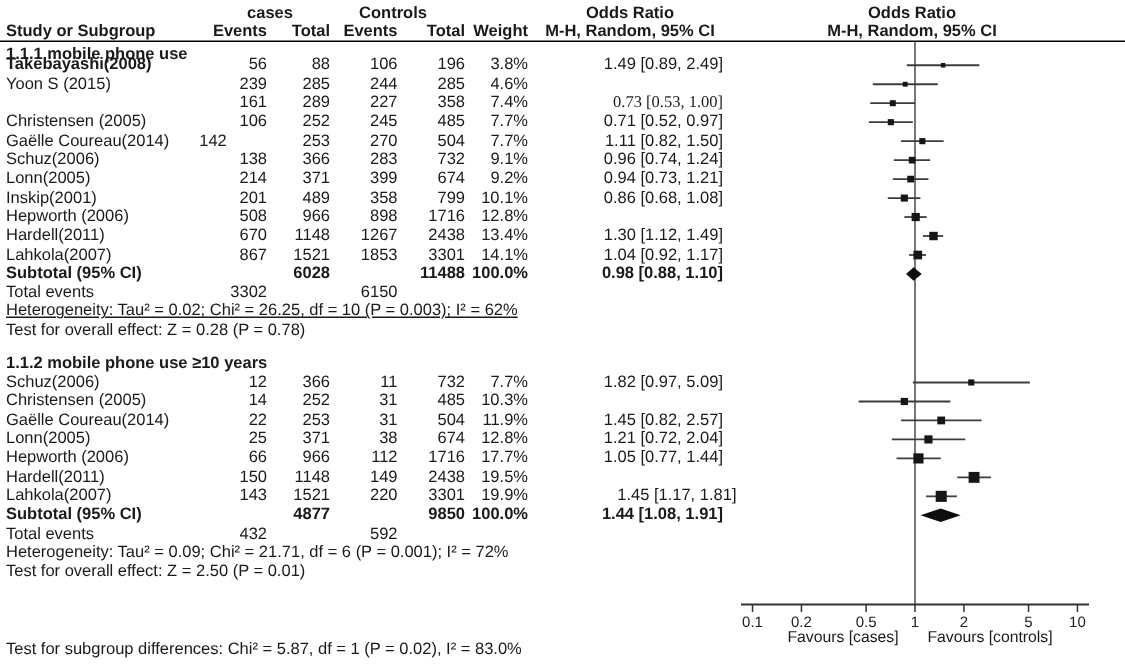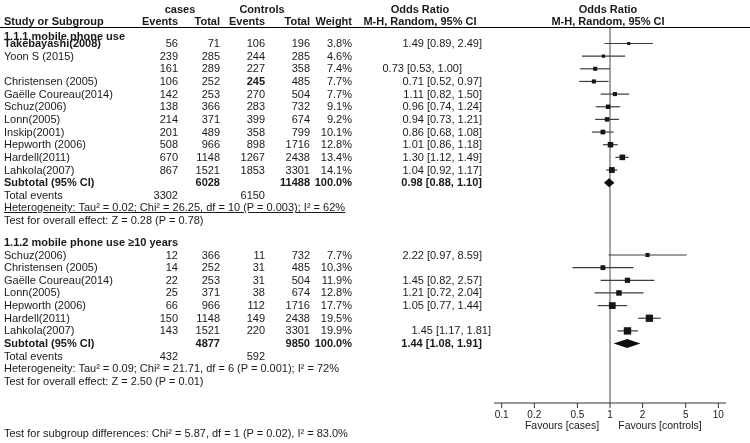--- a/index.html
+++ b/index.html
@@ -94,54 +94,54 @@
 
   <div id="header-underline"></div>
 
   <div id="table-layer">
       <div class="abs" style="left: 0px; top: 29.5px; width: 750px; height: 13px;">
         <div class="abs b" style="left: 4px; top: 0px;">1.1.1 mobile phone use</div>
       </div>
       <div class="abs" style="left: 0px; top: 37px; width: 750px; height: 13px;">
         <div class="abs" style="left: 4px; top: 0px; width: 140px; font-weight: bold;">Takebayashi(2008)</div>
         <div class="abs rt" style="left: 106px; top: 0px; width: 72px;">56</div>
-        <div class="abs rt" style="left: 148px; top: 0px; width: 72px;">71</div>
+        <div class="abs rt" style="left: 148px; top: 0px; width: 72px;">88</div>
         <div class="abs rt" style="left: 193px; top: 0px; width: 72px;">106</div>
         <div class="abs rt" style="left: 238px; top: 0px; width: 72px;">196</div>
         <div class="abs rt" style="left: 280px; top: 0px; width: 72px;">3.8%</div>
         <div class="abs rt" style="left: 352px; top: 0px; width: 130px;">1.49 [0.89, 2.49]</div>
       </div>
       <div class="abs" style="left: 0px; top: 49.65px; width: 750px; height: 13px;">
         <div class="abs" style="left: 4px; top: 0px; width: 140px;">Yoon S (2015)</div>
         <div class="abs rt" style="left: 106px; top: 0px; width: 72px;">239</div>
         <div class="abs rt" style="left: 148px; top: 0px; width: 72px;">285</div>
         <div class="abs rt" style="left: 193px; top: 0px; width: 72px;">244</div>
         <div class="abs rt" style="left: 238px; top: 0px; width: 72px;">285</div>
         <div class="abs rt" style="left: 280px; top: 0px; width: 72px;">4.6%</div>
       </div>
       <div class="abs" style="left: 0px; top: 62.3px; width: 750px; height: 13px;">
         <div class="abs rt" style="left: 106px; top: 0px; width: 72px;">161</div>
         <div class="abs rt" style="left: 148px; top: 0px; width: 72px;">289</div>
         <div class="abs rt" style="left: 193px; top: 0px; width: 72px;">227</div>
         <div class="abs rt" style="left: 238px; top: 0px; width: 72px;">358</div>
         <div class="abs rt" style="left: 280px; top: 0px; width: 72px;">7.4%</div>
-        <div class="abs rt" style="left: 332px; top: 0px; width: 130px;">0.73 [0.53, 1.00]</div>
+        <div class="abs rt" style="left: 352px; top: 0px; width: 130px; font-family: Liberation Serif, serif;">0.73 [0.53, 1.00]</div>
       </div>
       <div class="abs" style="left: 0px; top: 74.95px; width: 750px; height: 13px;">
         <div class="abs" style="left: 4px; top: 0px; width: 140px;">Christensen (2005)</div>
         <div class="abs rt" style="left: 106px; top: 0px; width: 72px;">106</div>
         <div class="abs rt" style="left: 148px; top: 0px; width: 72px;">252</div>
-        <div class="abs rt" style="left: 193px; top: 0px; width: 72px; font-weight: bold;">245</div>
+        <div class="abs rt" style="left: 193px; top: 0px; width: 72px;">245</div>
         <div class="abs rt" style="left: 238px; top: 0px; width: 72px;">485</div>
         <div class="abs rt" style="left: 280px; top: 0px; width: 72px;">7.7%</div>
         <div class="abs rt" style="left: 352px; top: 0px; width: 130px; text-align: right;">0.71 [0.52, 0.97]</div>
       </div>
       <div class="abs" style="left: 0px; top: 87.6px; width: 750px; height: 13px;">
         <div class="abs" style="left: 4px; top: 0px; width: 140px;">Gaëlle Coureau(2014)</div>
-        <div class="abs rt" style="left: 106px; top: 0px; width: 72px;">142</div>
+        <div class="abs rt" style="left: 106px; top: 0px; width: 72px; text-align: center;">142</div>
         <div class="abs rt" style="left: 148px; top: 0px; width: 72px;">253</div>
         <div class="abs rt" style="left: 193px; top: 0px; width: 72px;">270</div>
         <div class="abs rt" style="left: 238px; top: 0px; width: 72px;">504</div>
         <div class="abs rt" style="left: 280px; top: 0px; width: 72px;">7.7%</div>
         <div class="abs rt" style="left: 352px; top: 0px; width: 130px;">1.11 [0.82, 1.50]</div>
       </div>
       <div class="abs" style="left: 0px; top: 100.25px; width: 750px; height: 13px;">
         <div class="abs" style="left: 4px; top: 0px; width: 140px;">Schuz(2006)</div>
         <div class="abs rt" style="left: 106px; top: 0px; width: 72px;">138</div>
         <div class="abs rt" style="left: 148px; top: 0px; width: 72px;">366</div>
@@ -168,21 +168,20 @@
         <div class="abs rt" style="left: 280px; top: 0px; width: 72px;">10.1%</div>
         <div class="abs rt" style="left: 352px; top: 0px; width: 130px;">0.86 [0.68, 1.08]</div>
       </div>
       <div class="abs" style="left: 0px; top: 138.2px; width: 750px; height: 13px;">
         <div class="abs" style="left: 4px; top: 0px; width: 140px;">Hepworth (2006)</div>
         <div class="abs rt" style="left: 106px; top: 0px; width: 72px;">508</div>
         <div class="abs rt" style="left: 148px; top: 0px; width: 72px;">966</div>
         <div class="abs rt" style="left: 193px; top: 0px; width: 72px;">898</div>
         <div class="abs rt" style="left: 238px; top: 0px; width: 72px;">1716</div>
         <div class="abs rt" style="left: 280px; top: 0px; width: 72px;">12.8%</div>
-        <div class="abs rt" style="left: 352px; top: 0px; width: 130px;">1.01 [0.86, 1.18]</div>
       </div>
       <div class="abs" style="left: 0px; top: 150.85px; width: 750px; height: 13px;">
         <div class="abs" style="left: 4px; top: 0px; width: 140px;">Hardell(2011)</div>
         <div class="abs rt" style="left: 106px; top: 0px; width: 72px;">670</div>
         <div class="abs rt" style="left: 148px; top: 0px; width: 72px;">1148</div>
         <div class="abs rt" style="left: 193px; top: 0px; width: 72px;">1267</div>
         <div class="abs rt" style="left: 238px; top: 0px; width: 72px;">2438</div>
         <div class="abs rt" style="left: 280px; top: 0px; width: 72px;">13.4%</div>
         <div class="abs rt" style="left: 352px; top: 0px; width: 130px;">1.30 [1.12, 1.49]</div>
       </div>
@@ -216,21 +215,21 @@
       <div class="abs" style="left: 0px; top: 235.5px; width: 750px; height: 13px;">
         <div class="abs b" style="left: 4px; top: 0px;">1.1.2 mobile phone use ≥10 years</div>
       </div>
       <div class="abs" style="left: 0px; top: 248.5px; width: 750px; height: 13px;">
         <div class="abs" style="left: 4px; top: 0px; width: 140px;">Schuz(2006)</div>
         <div class="abs rt" style="left: 106px; top: 0px; width: 72px;">12</div>
         <div class="abs rt" style="left: 148px; top: 0px; width: 72px;">366</div>
         <div class="abs rt" style="left: 193px; top: 0px; width: 72px;">11</div>
         <div class="abs rt" style="left: 238px; top: 0px; width: 72px;">732</div>
         <div class="abs rt" style="left: 280px; top: 0px; width: 72px;">7.7%</div>
-        <div class="abs rt" style="left: 352px; top: 0px; width: 130px;">2.22 [0.97, 8.59]</div>
+        <div class="abs rt" style="left: 352px; top: 0px; width: 130px;">1.82 [0.97, 5.09]</div>
       </div>
       <div class="abs" style="left: 0px; top: 261.15px; width: 750px; height: 13px;">
         <div class="abs" style="left: 4px; top: 0px; width: 140px;">Christensen (2005)</div>
         <div class="abs rt" style="left: 106px; top: 0px; width: 72px;">14</div>
         <div class="abs rt" style="left: 148px; top: 0px; width: 72px;">252</div>
         <div class="abs rt" style="left: 193px; top: 0px; width: 72px;">31</div>
         <div class="abs rt" style="left: 238px; top: 0px; width: 72px;">485</div>
         <div class="abs rt" style="left: 280px; top: 0px; width: 72px;">10.3%</div>
       </div>
       <div class="abs" style="left: 0px; top: 273.8px; width: 750px; height: 13px;">

